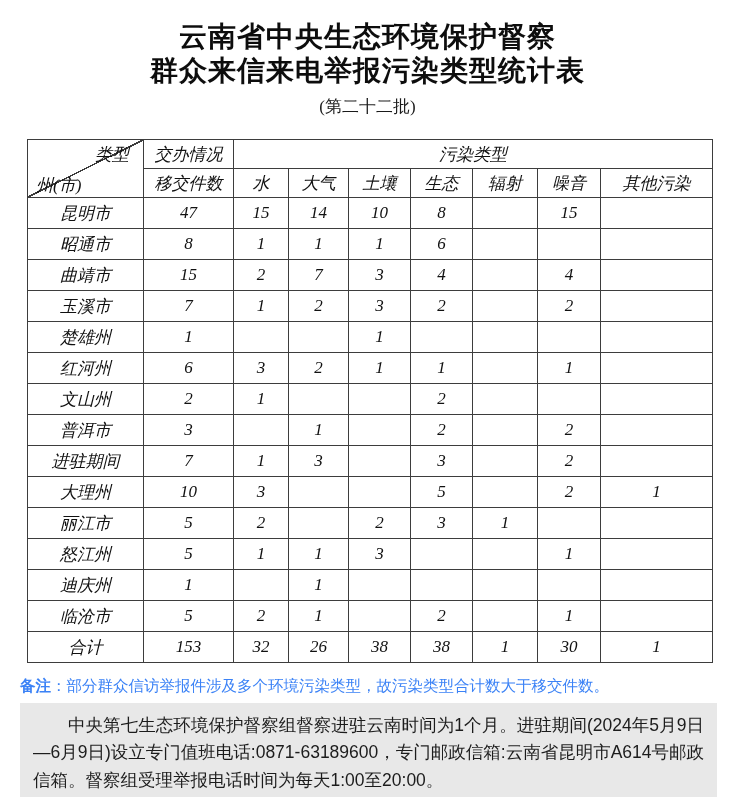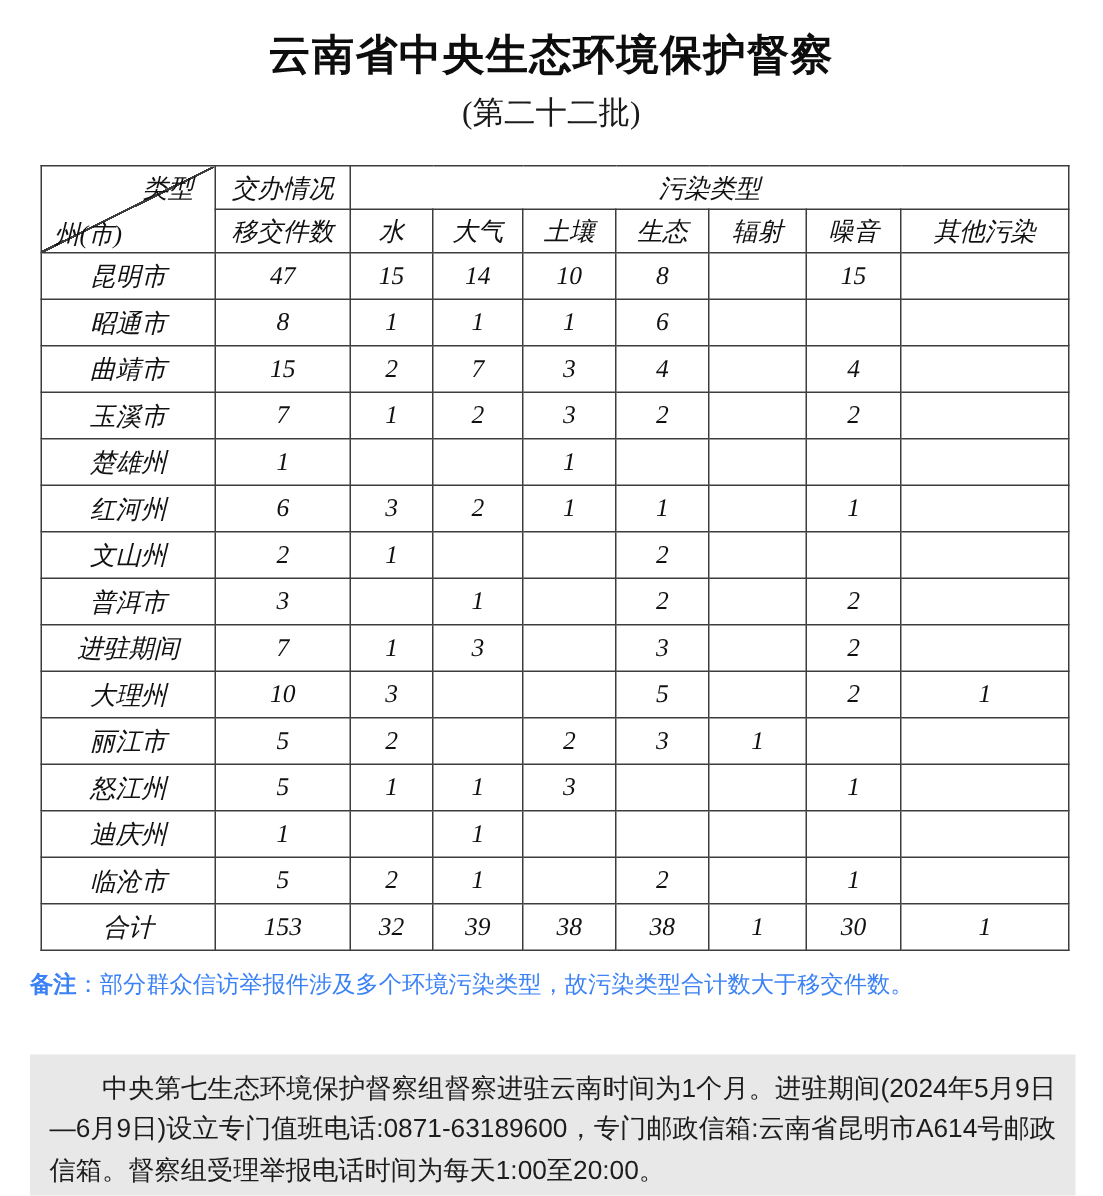--- a/index.html
+++ b/index.html
@@ -13,21 +13,21 @@
   .page { width: 735px; height: 797px; position: relative; background: #fff; }
 
   
   .title-block { text-align: center; padding-top: 20px; }
   .title-line {
     font-size: 28px; font-weight: bold; line-height: 34px;
     letter-spacing: 1px; color: #0d0d0d;
     font-family: "Liberation Sans", "DejaVu Sans", sans-serif;
   }
   .subtitle {
-    font-size: 21px; font-weight: normal; margin-top: 7px; color: #1a1a1a;
+    font-size: 17px; font-weight: normal; margin-top: 7px; color: #1a1a1a;
     font-family: "Liberation Serif", "DejaVu Serif", serif;
   }
 
   
   .stat-table {
     border-collapse: collapse;
     margin: 21px auto 0 27px;
     table-layout: fixed;
     width: 685px;
     font-family: "Liberation Serif", "DejaVu Serif", serif;
@@ -72,20 +72,21 @@
   }
   .info-box p { text-indent: 2em; }
 </style>
 </head>
 <body>
 
 <div class="page">
 
   <div class="title-block">
     <div class="title-line">云南省中央生态环境保护督察</div>
+    <div class="title-line">群众来信来电举报污染类型统计表</div>
     <div class="subtitle">(第二十二批)</div>
   </div>
 
   <table class="stat-table">
     <colgroup>
       <col style="width:116px">
         <col style="width:90px">
         <col style="width:55px">
       <col style="width:60px">
         <col style="width:62px">
@@ -267,21 +268,21 @@
           <td></td>
           <td>2</td>
           <td></td>
           <td>1</td>
           <td></td>
         </tr>
         <tr>
           <td>合计</td>
           <td>153</td>
           <td>32</td>
-          <td>39</td>
+          <td>26</td>
           <td>38</td>
           <td>38</td>
           <td>1</td>
           <td>30</td>
           <td>1</td>
         </tr>
       </tbody>
   </table>
 
   <div class="note"><span class="note-label">备注</span><span>：</span><span>部分群众信访举报件涉及多个环境污染类型，故污染类型合计数大于移交件数。</span></div>

